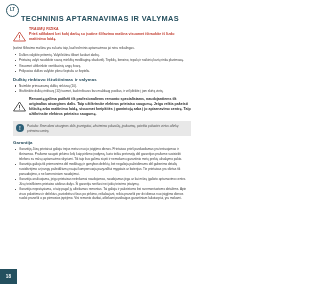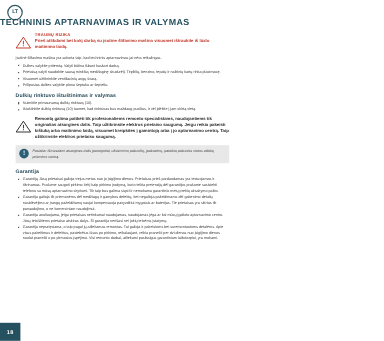--- a/index.html
+++ b/index.html
@@ -22,20 +22,21 @@
     box-sizing:border-box;
   }
   .logo-inner{
     font-size:4.5px;font-weight:bold;color:#2c5766;
     letter-spacing:-0.2px;line-height:1;
   }
 
   
   .page-title{
     position:absolute;left:0;right:0;top:14px;
+    text-align:center;
     font-size:7.4px;font-weight:bold;
     letter-spacing:0.35px;
     color:#26505f;
   }
 
   
   .content{
     position:absolute;left:13px;right:9px;top:27px;
   }
 

